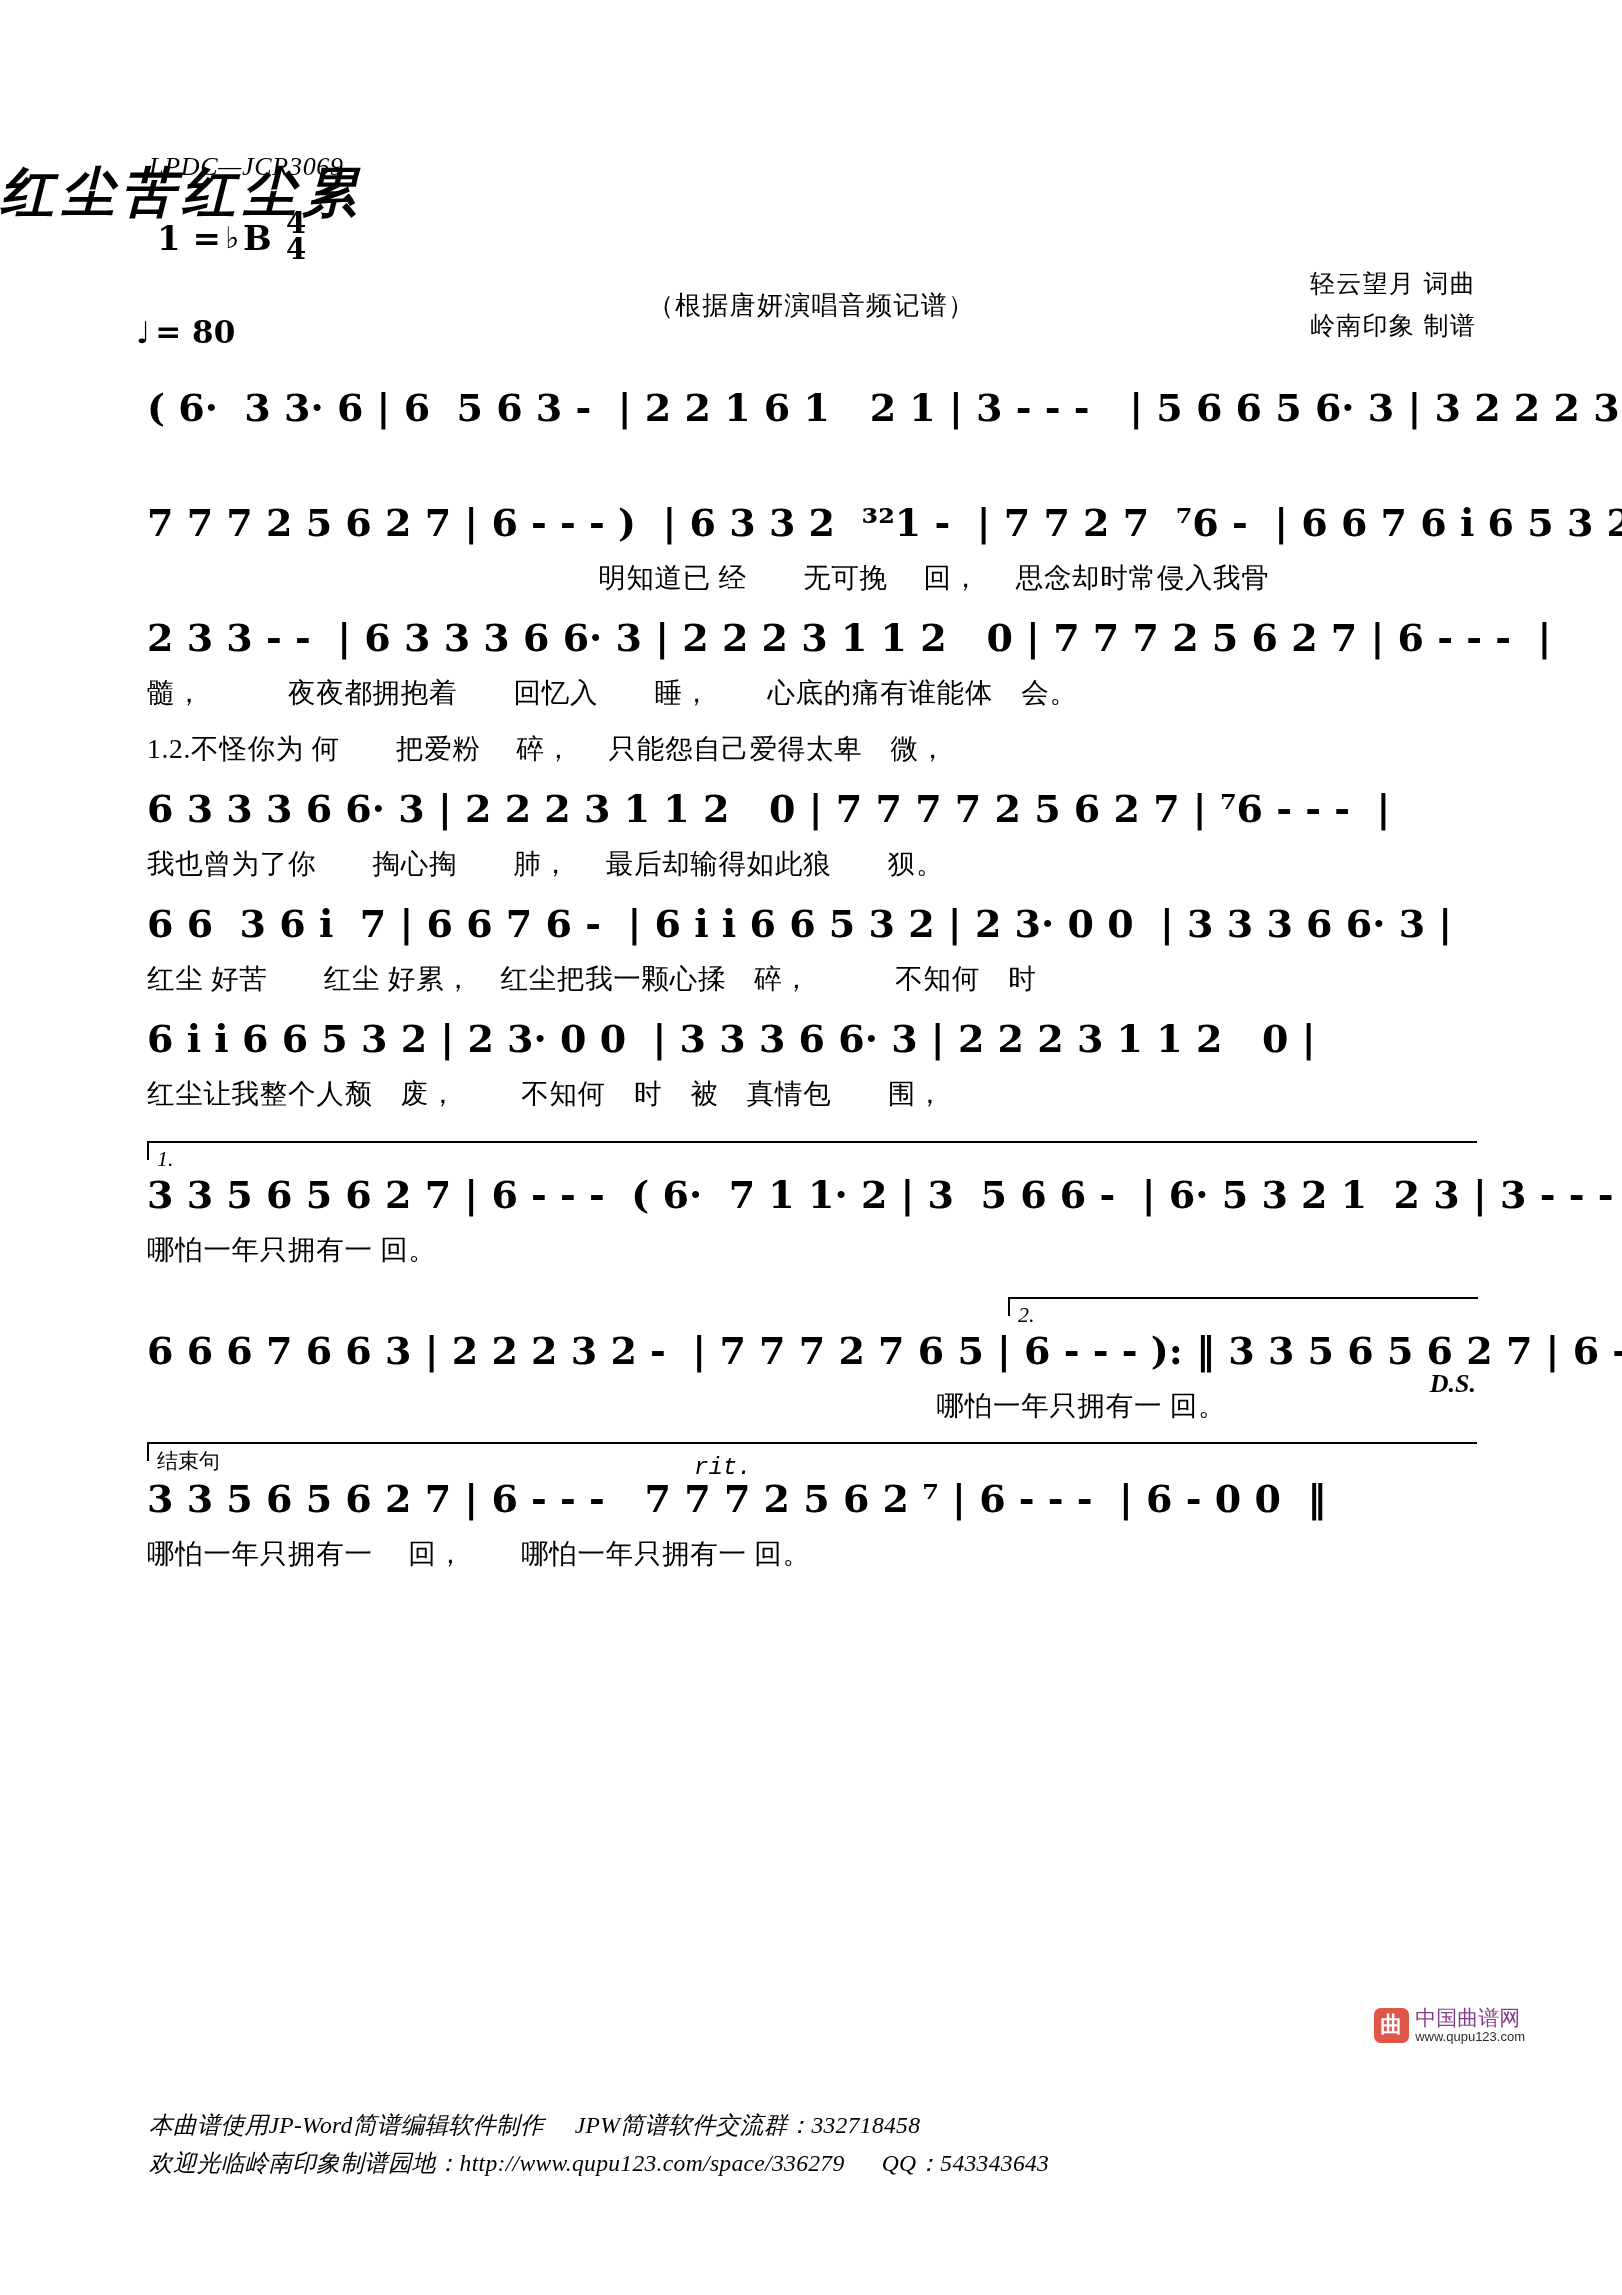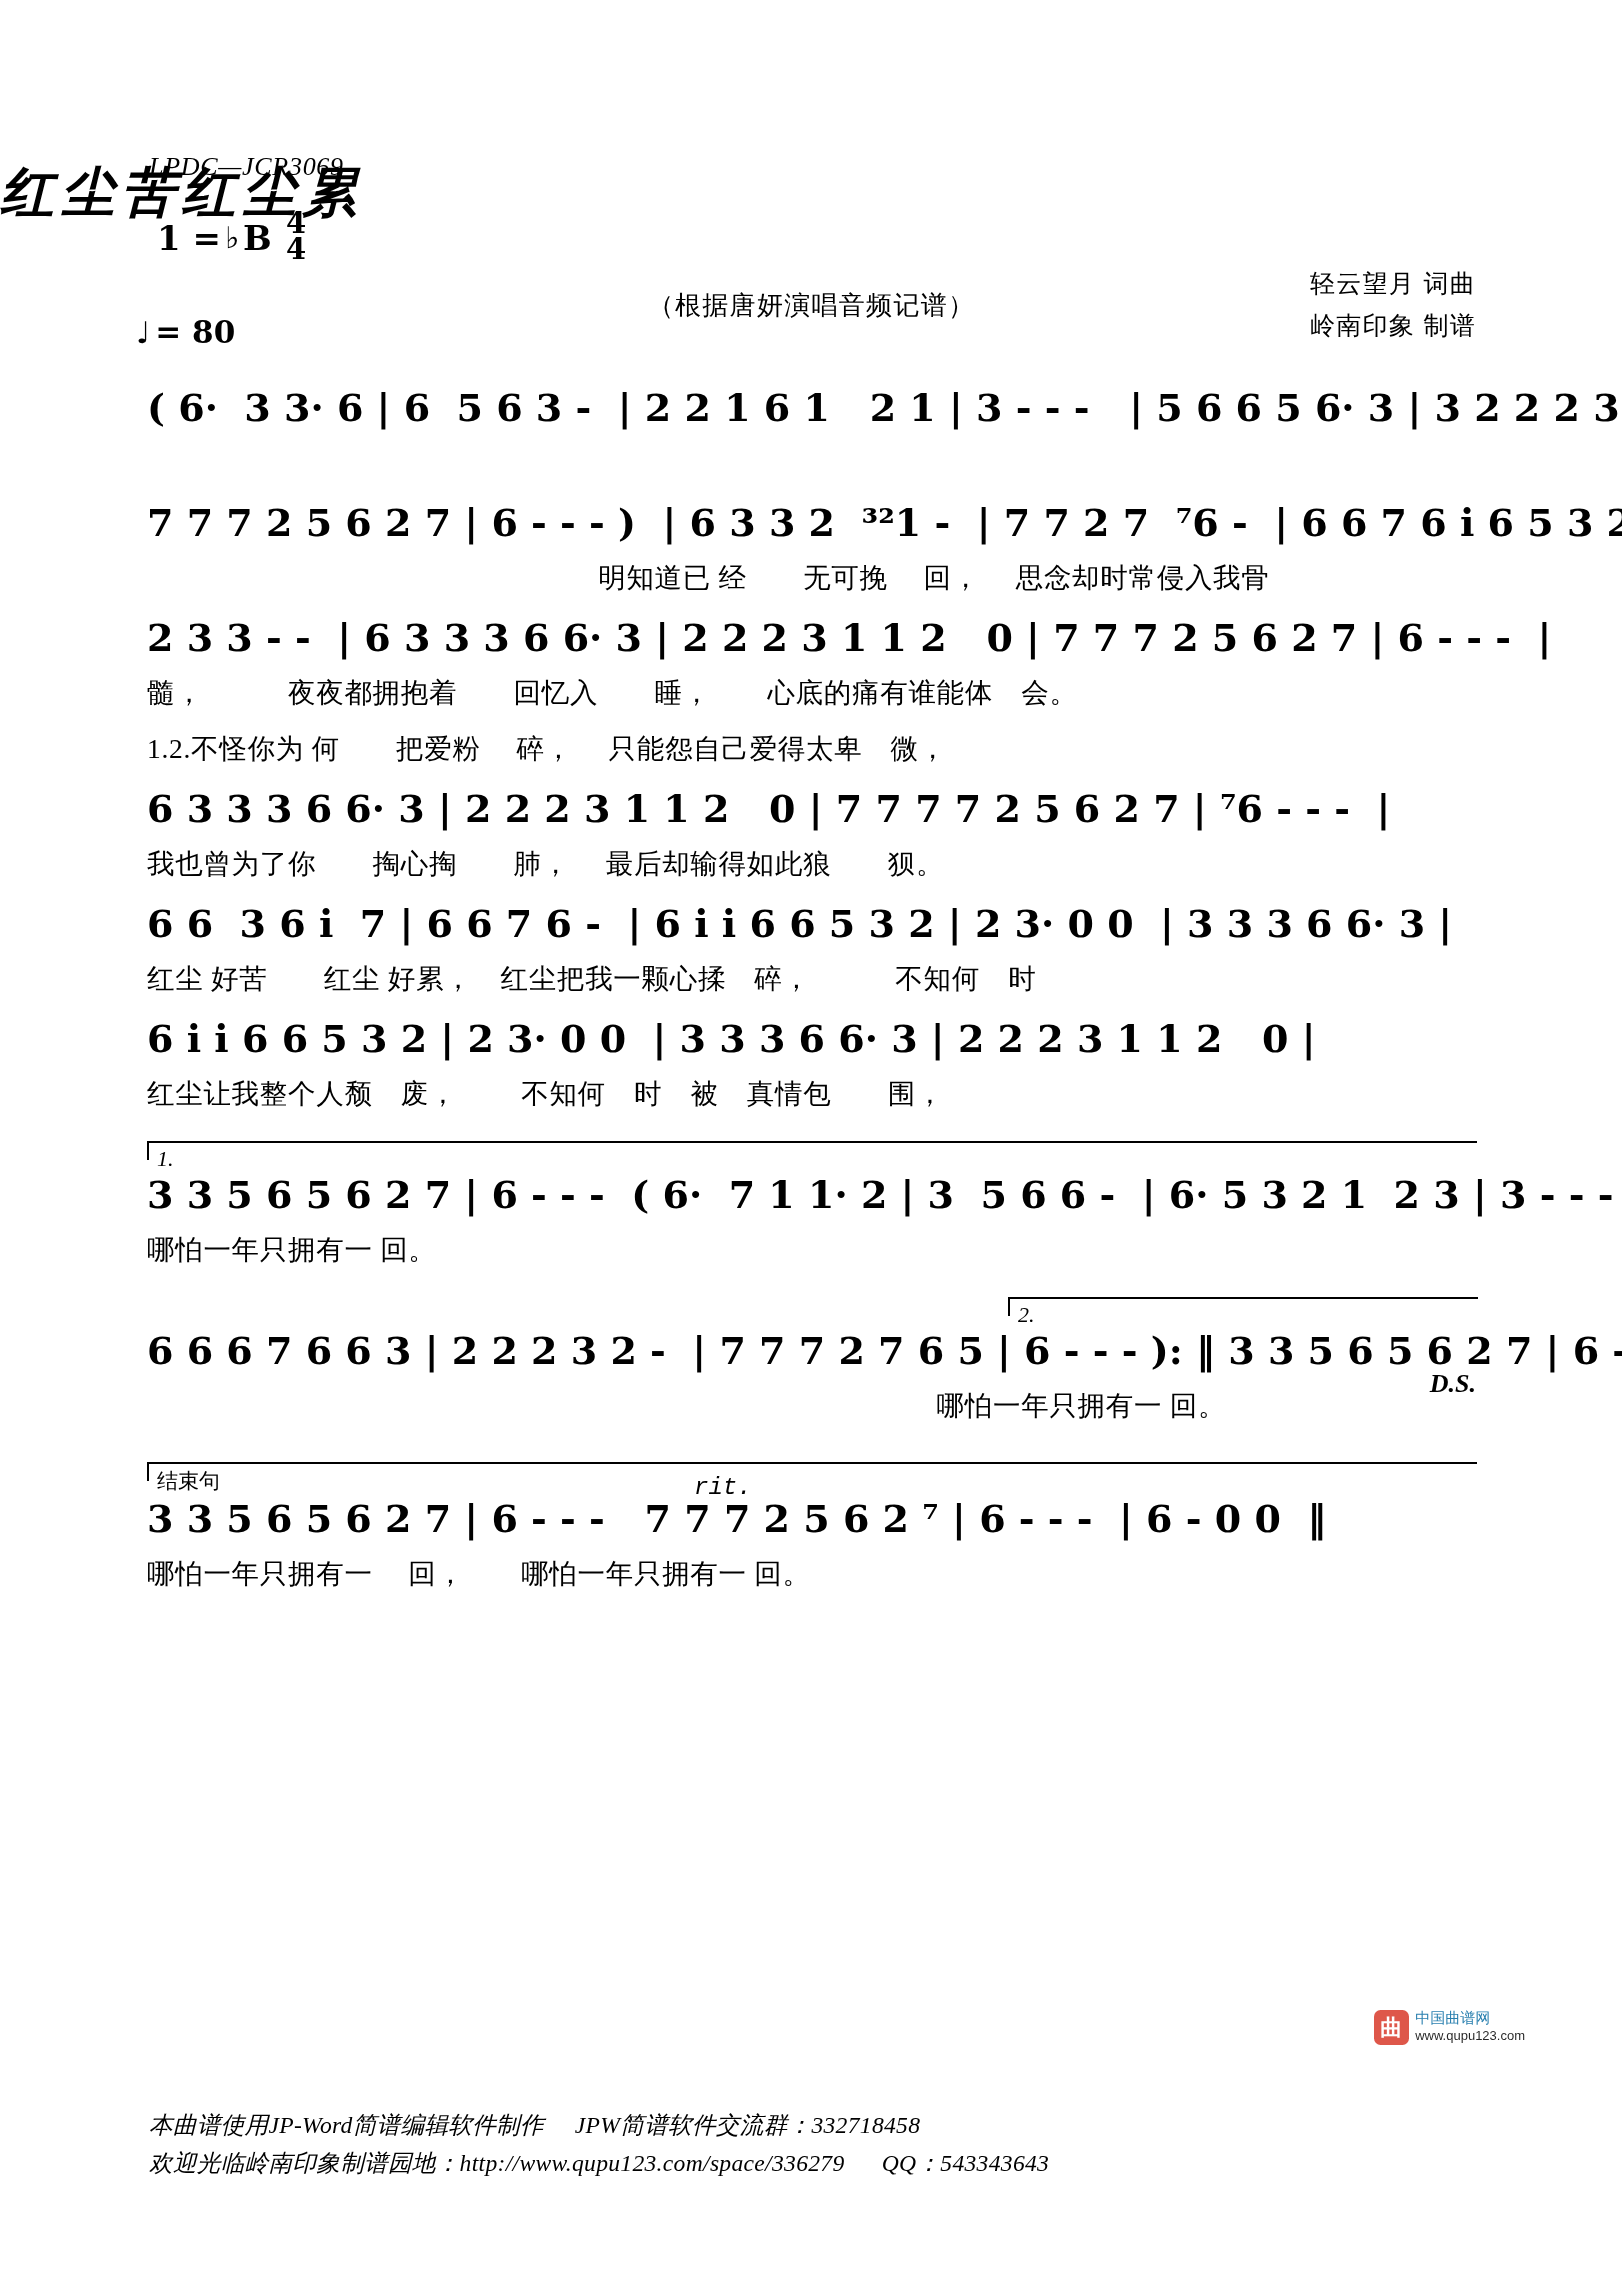--- a/index.html
+++ b/index.html
@@ -200,23 +200,23 @@
     font-weight: bold;
     display: flex; align-items: center; justify-content: center;
     font-family: "Liberation Serif", serif;
   }
   .watermark .wm-text {
     display: flex;
     flex-direction: column;
     line-height: 1.15;
   }
   .watermark .wm-main {
-    font-size: 15px;
-    color: #0369a1;
-    font-family: Liberation Mono, monospace;
+    font-size: 21px;
+    color: #701a75;
+    font-family: Liberation Serif, serif;
   }
   .watermark .wm-sub {
     font-size: 13px;
     color: #000000;
     font-family: "Liberation Sans", sans-serif;
   }
 </style>
 </head>
 <body>
 
@@ -297,21 +297,21 @@
 
     <div class="sysrow" style="margin-top:29px;">
       <div class="ending" style="left:1008px; top:-9.2px; width:468px;">
         <span class="lbl">2.</span>
       </div>
       <div class="notes" style="padding-top:17px;">6 6 6 7 6 6 3 | 2 2 2 3 2 -  | 7 7 7 2 7 6 5 | 6 - - - ): ‖ 3 3 5 6 5 6 2 7 | 6 - - - ‖</div>
       <div class="lyrics">　　　　　　　　　　　　　　　　　　　　　　　　　　　　哪怕一年只拥有一 回。</div>
       <div class="ds" style="right:147px; top:63px;">D.S.</div>
     </div>
 
-    <div class="sysrow" style="margin-top:38px;">
+    <div class="sysrow" style="margin-top:18px;">
       <div class="ending" style="left:147px; top:-9.2px; width:1328px;">
         <span class="lbl plain">结束句</span>
       </div>
       <div class="rit" style="left:694px; top:2.6px;">rit.</div>
       <div class="notes" style="padding-top:19.6px;">3 3 5 6 5 6 2 7 | 6 - - -   7 7 7 2 5 6 2 ⁷ | 6 - - -  | 6 - 0 0  ‖</div>
       <div class="lyrics">哪怕一年只拥有一 　回，　　哪怕一年只拥有一 回。</div>
     </div>
 
   </div>
 

